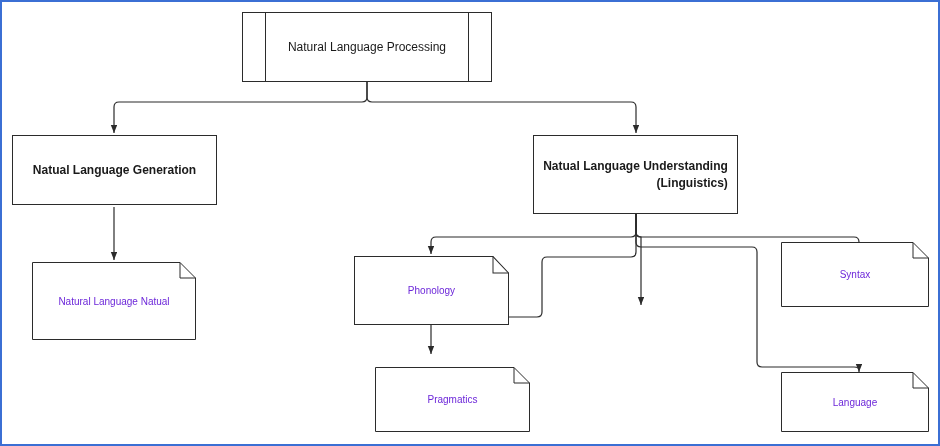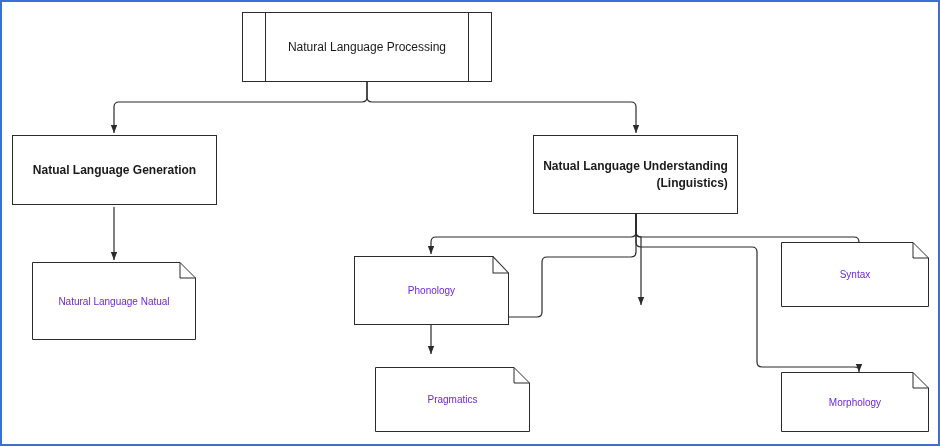--- a/index.html
+++ b/index.html
@@ -154,16 +154,16 @@
       <path d="M139,0.5 L139,16 L154.5,16" fill="none" stroke="#2b2b2b" stroke-width="1"></path>
     </svg>
     <span class="doc-label">Pragmatics</span>
   </div>
 
   <div class="doc-node" style="left:779px; top:370px; width:148px; height:60px;">
     <svg class="doc-shape" viewBox="0 0 148 60" preserveAspectRatio="none">
       <path d="M0.5,0.5 L132,0.5 L147.5,16 L147.5,59.5 L0.5,59.5 Z" fill="#ffffff" stroke="#2b2b2b" stroke-width="1"></path>
       <path d="M132,0.5 L132,16 L147.5,16" fill="none" stroke="#2b2b2b" stroke-width="1"></path>
     </svg>
-    <span class="doc-label">Morphology</span>
+    <span class="doc-label">Language</span>
   </div>
 
 </div>
 
 </body></html>

